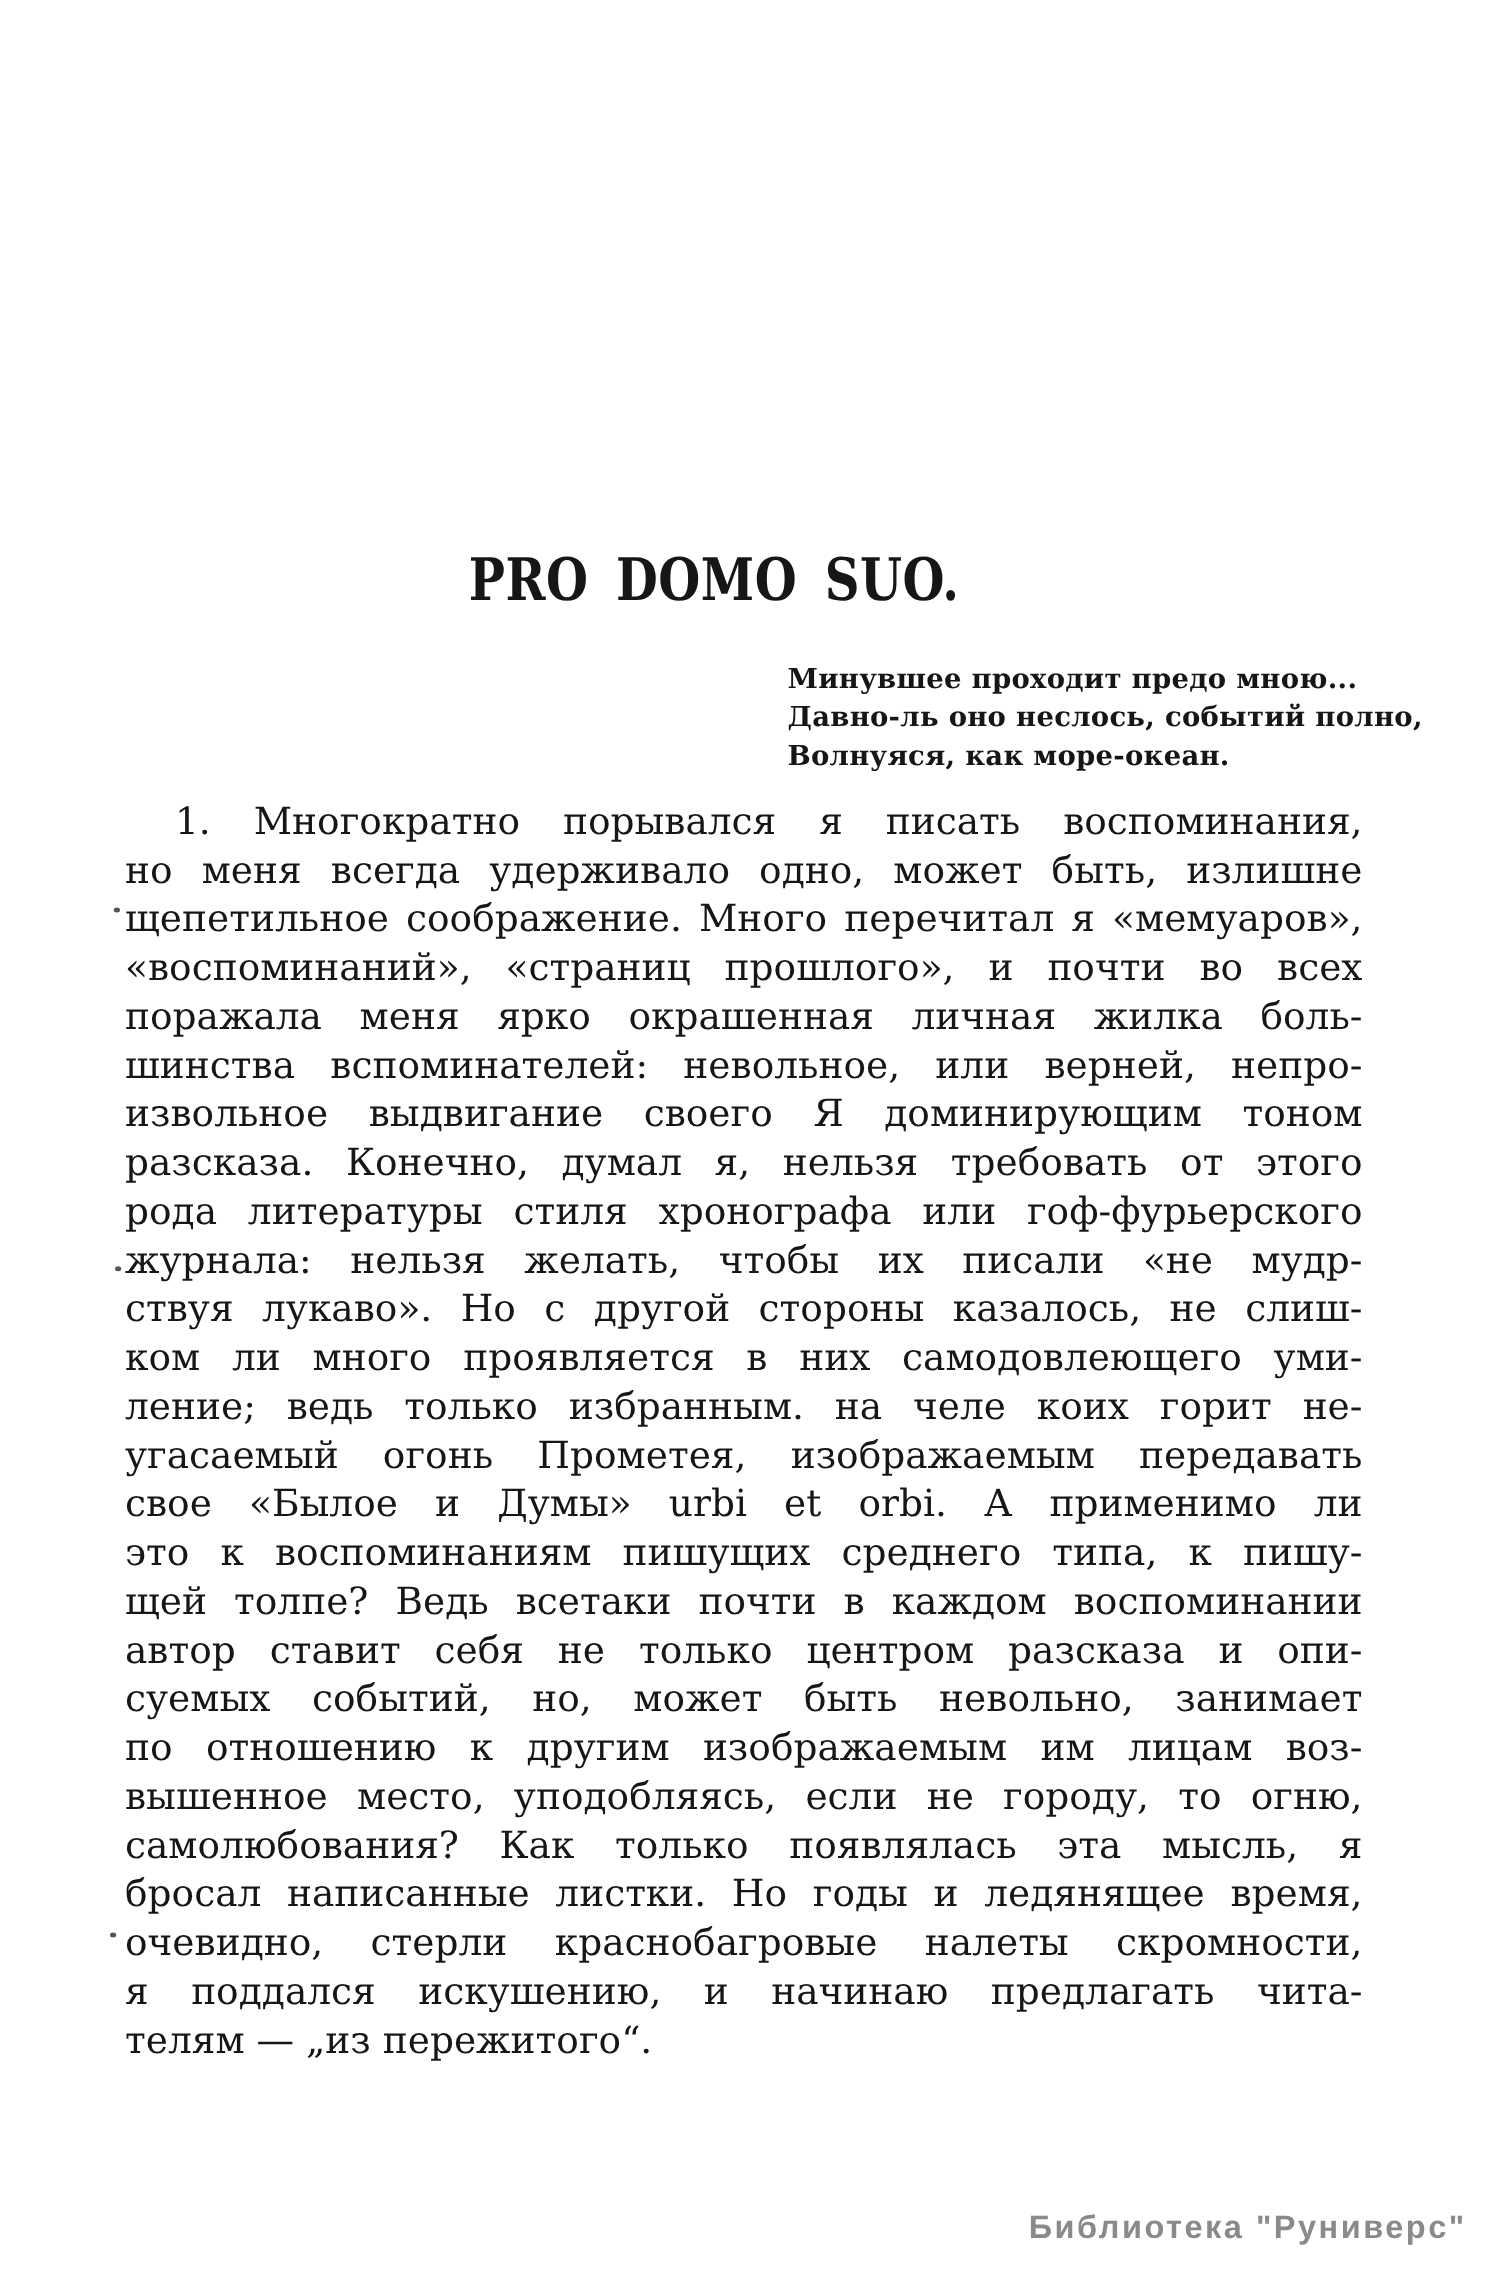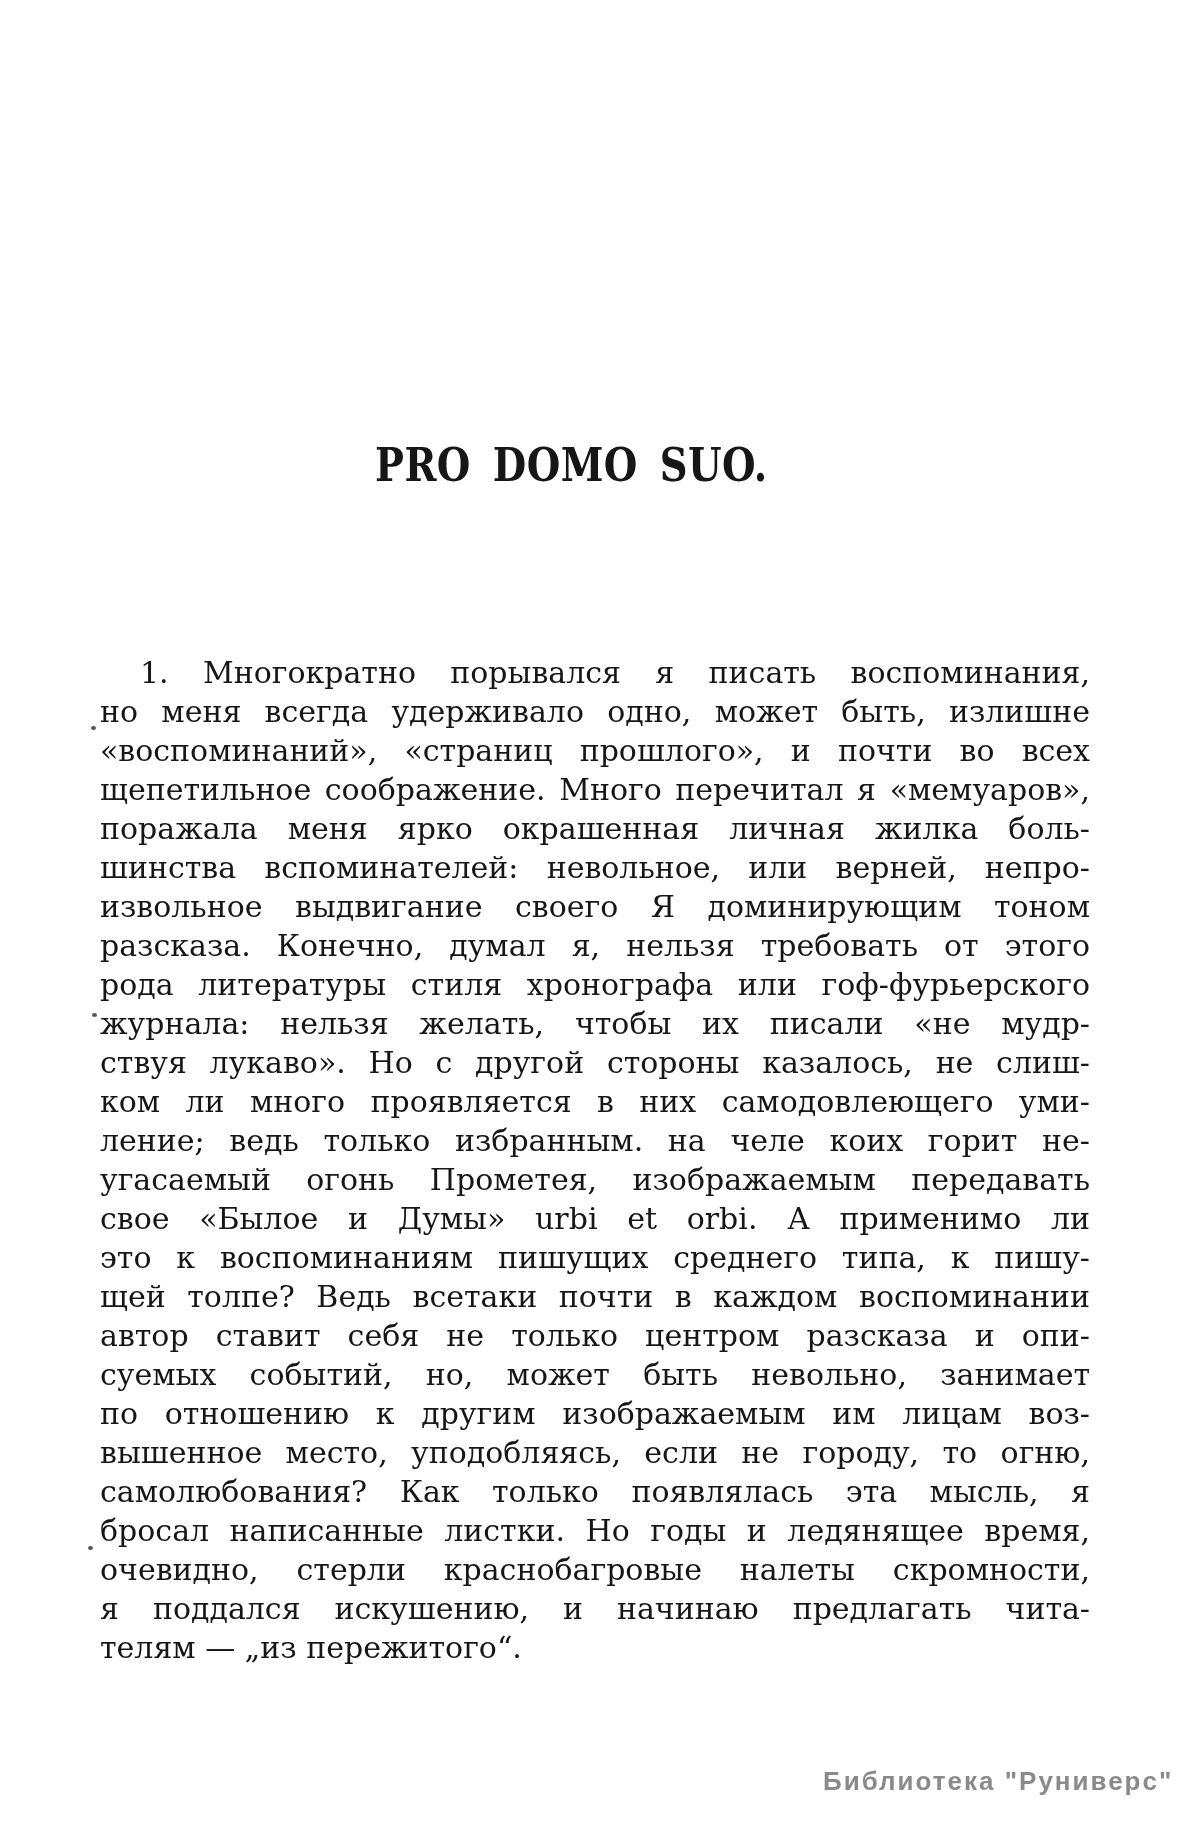--- a/index.html
+++ b/index.html
@@ -32,21 +32,21 @@
     width: 480px;
     font-size: 22px;
     font-weight: 700;
     line-height: 31px;
     letter-spacing: 0.2px;
   }
   .epigraph .eline { height: 31px; white-space: nowrap; }
   .body-text {
     position: absolute;
     left: 100px;
-    top: 653px;
+    top: 638px;
     width: 990px;
     font-size: 30px;
     line-height: 39px;
   }
   .bline {
     height: 39px;
     text-align: justify;
     text-align-last: justify;
   }
   .bline.indent { text-indent: 40px; }
@@ -72,26 +72,31 @@
   .speck.s2 { left: 92px; top: 1013px; width: 5px; height: 4px; }
   .speck.s3 { left: 88px; top: 1546px; width: 5px; height: 4px; }
 </style>
 </head>
 <body>
 
 <div class="page">
 
   <div class="title">PRO DOMO SUO.</div>
 
+  <div class="epigraph">
+    <div class="eline">Минувшее проходит предо мною...</div>
+    <div class="eline">Давно-ль оно неслось, событий полно,</div>
+    <div class="eline">Волнуяся, как море-океан.</div>
+  </div>
 
   <div class="body-text">
     <div class="bline indent">1. Многократно порывался я писать воспоминания,</div>
     <div class="bline">но меня всегда удерживало одно, может быть, излишне</div>
+    <div class="bline">щепетильное соображение. Много перечитал я «мемуаров»,</div>
     <div class="bline">«воспоминаний», «страниц прошлого», и почти во всех</div>
-    <div class="bline">щепетильное соображение. Много перечитал я «мемуаров»,</div>
     <div class="bline">поражала меня ярко окрашенная личная жилка боль-</div>
     <div class="bline">шинства вспоминателей: невольное, или верней, непро-</div>
     <div class="bline">извольное выдвигание своего Я доминирующим тоном</div>
     <div class="bline">разсказа. Конечно, думал я, нельзя требовать от этого</div>
     <div class="bline">рода литературы стиля хронографа или гоф-фурьерского</div>
     <div class="bline">журнала: нельзя желать, чтобы их писали «не мудр-</div>
     <div class="bline">ствуя лукаво». Но с другой стороны казалось, не слиш-</div>
     <div class="bline">ком ли много проявляется в них самодовлеющего уми-</div>
     <div class="bline">ление; ведь только избранным. на челе коих горит не-</div>
     <div class="bline">угасаемый огонь Прометея, изображаемым передавать</div>

